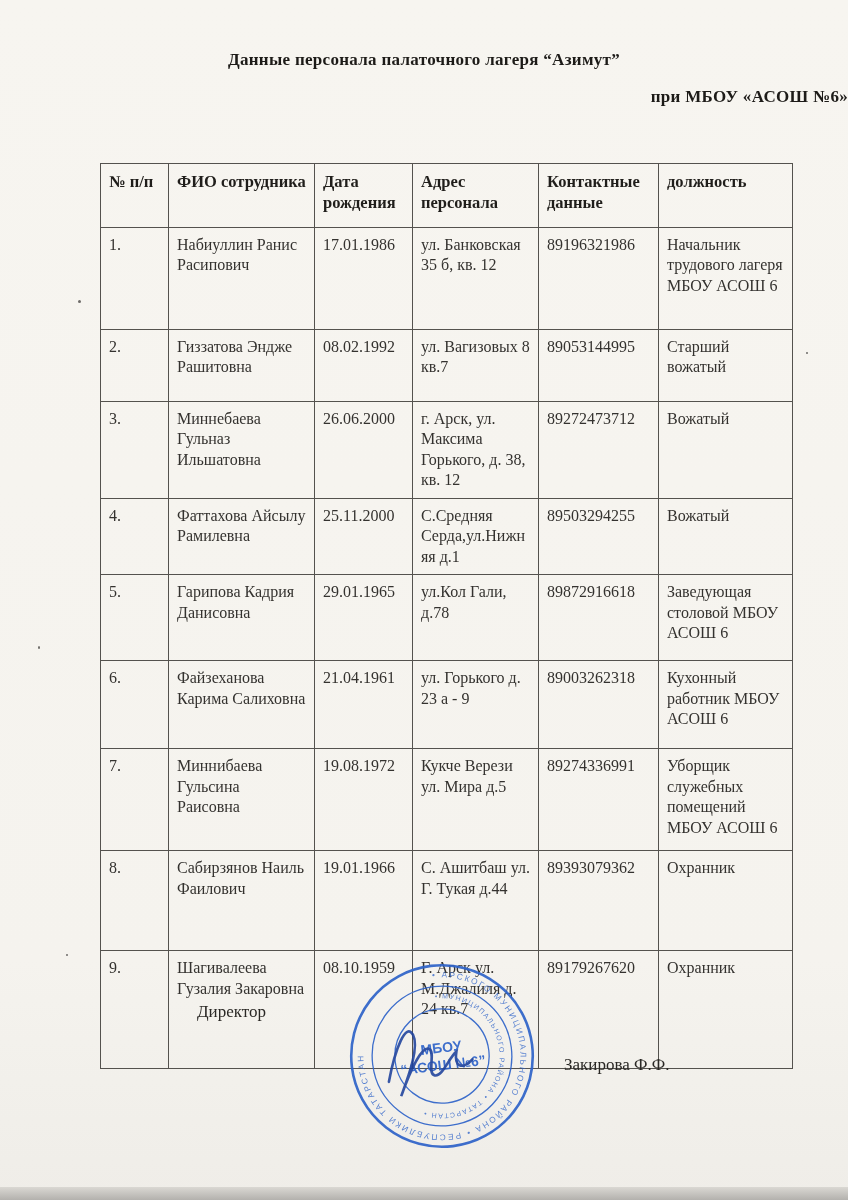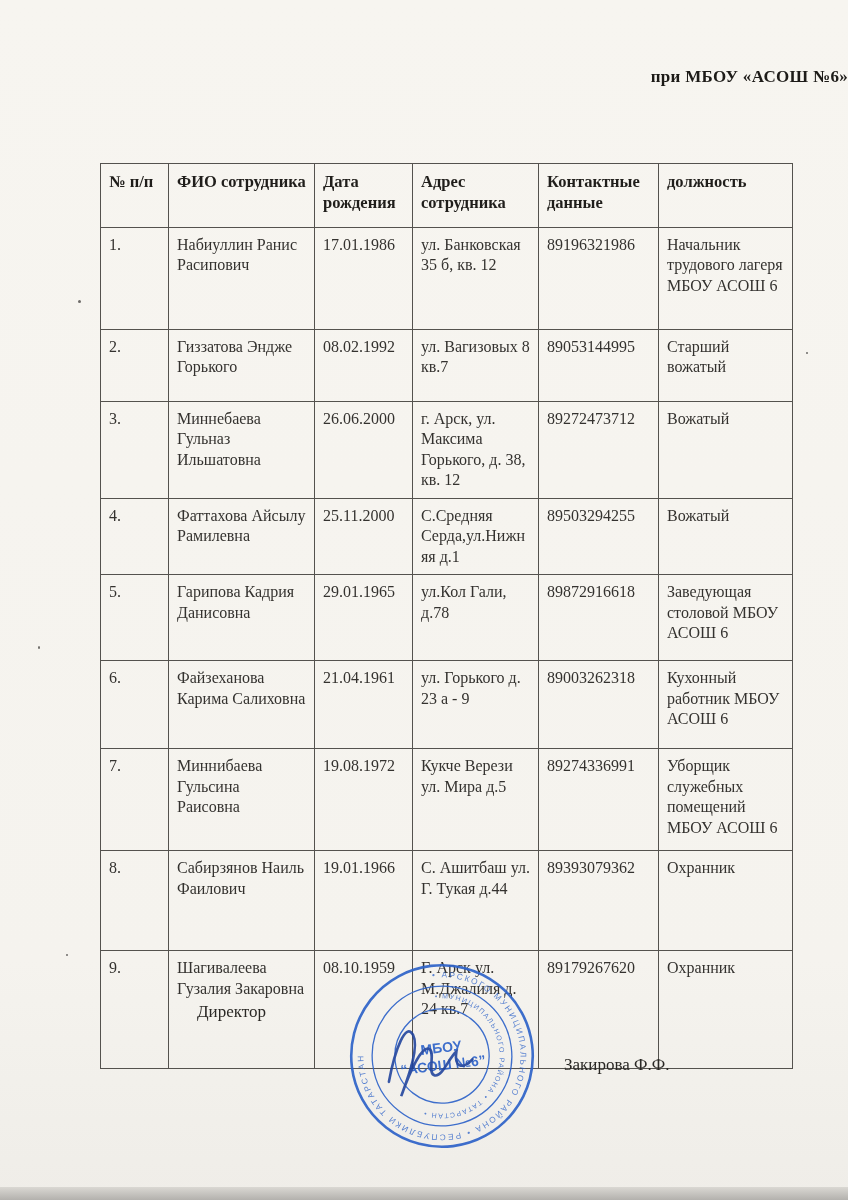--- a/index.html
+++ b/index.html
@@ -91,54 +91,55 @@
   .sp2 { left:38px;  top:646px; width:2px; height:3px; }
   .sp3 { left:806px; top:352px; width:2px; height:2px; }
   .sp4 { left:66px;  top:954px; width:2px; height:2px; }
 </style>
 </head>
 <body>
 
 <div class="page">
 
   <div class="doc-title">
+    <div class="line1">Данные персонала палаточного лагеря “Азимут”</div>
     <div class="line2">при МБОУ «АСОШ №6»</div>
   </div>
 
   <table class="personnel">
     <colgroup>
       <col style="width:68px">
         <col style="width:146px">
         <col style="width:98px">
       <col style="width:126px">
         <col style="width:120px">
         <col style="width:134px">
     </colgroup>
     <thead>
       <tr class="hdr">
         <th>№ п/п</th>
         <th class="c-fio">ФИО сотрудника</th>
         <th>Дата рождения</th>
-        <th class="c-addr">Адрес сотрудника</th>
+        <th class="c-addr">Адрес персонала</th>
         <th>Контактные данные</th>
         <th>должность</th>
       </tr>
     </thead>
     <tbody>
       <tr class="r0">
         <td class="num">1.</td>
         <td>Набиуллин Ранис Расипович</td>
         <td>17.01.1986</td>
         <td>ул. Банковская 35 б, кв. 12</td>
         <td>89196321986</td>
         <td>Начальник трудового лагеря МБОУ АСОШ 6</td>
       </tr>
       <tr class="r1">
         <td class="num">2.</td>
-        <td>Гиззатова Эндже Горького</td>
+        <td>Гиззатова Эндже Рашитовна</td>
         <td>08.02.1992</td>
         <td>ул. Вагизовых 8 кв.7</td>
         <td>89053144995</td>
         <td>Старший вожатый</td>
       </tr>
       <tr class="r2">
         <td class="num">3.</td>
         <td>Миннебаева Гульназ Ильшатовна</td>
         <td>26.06.2000</td>
         <td>г. Арск, ул. Максима Горького, д. 38, кв. 12</td>

